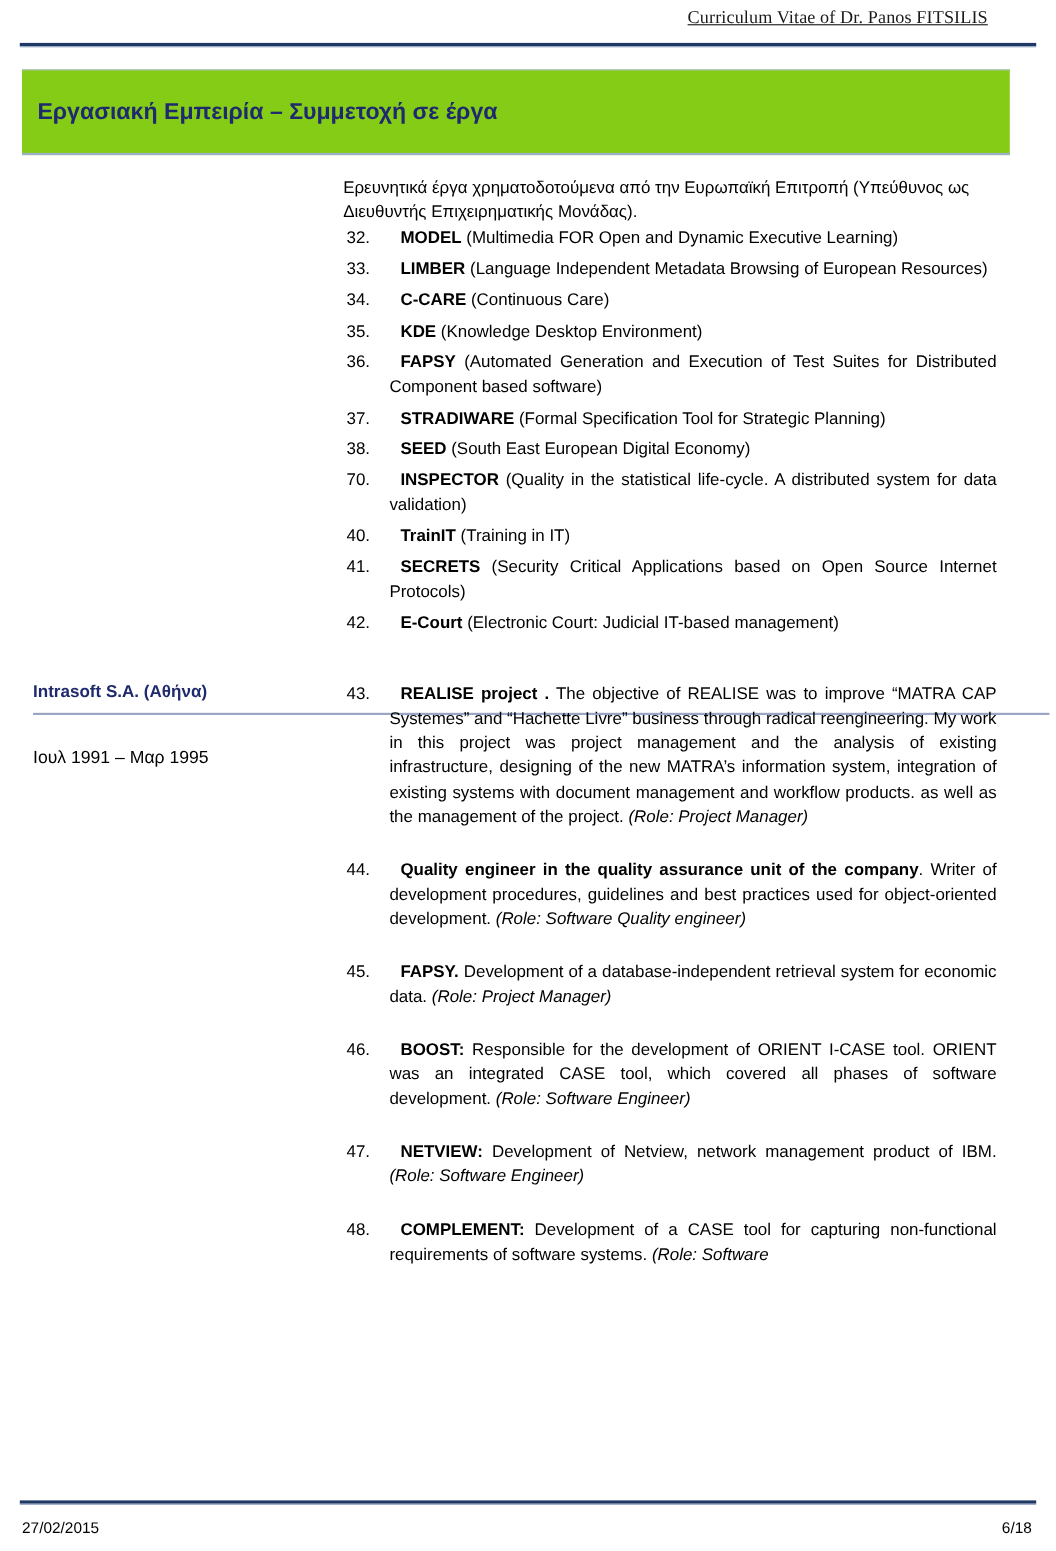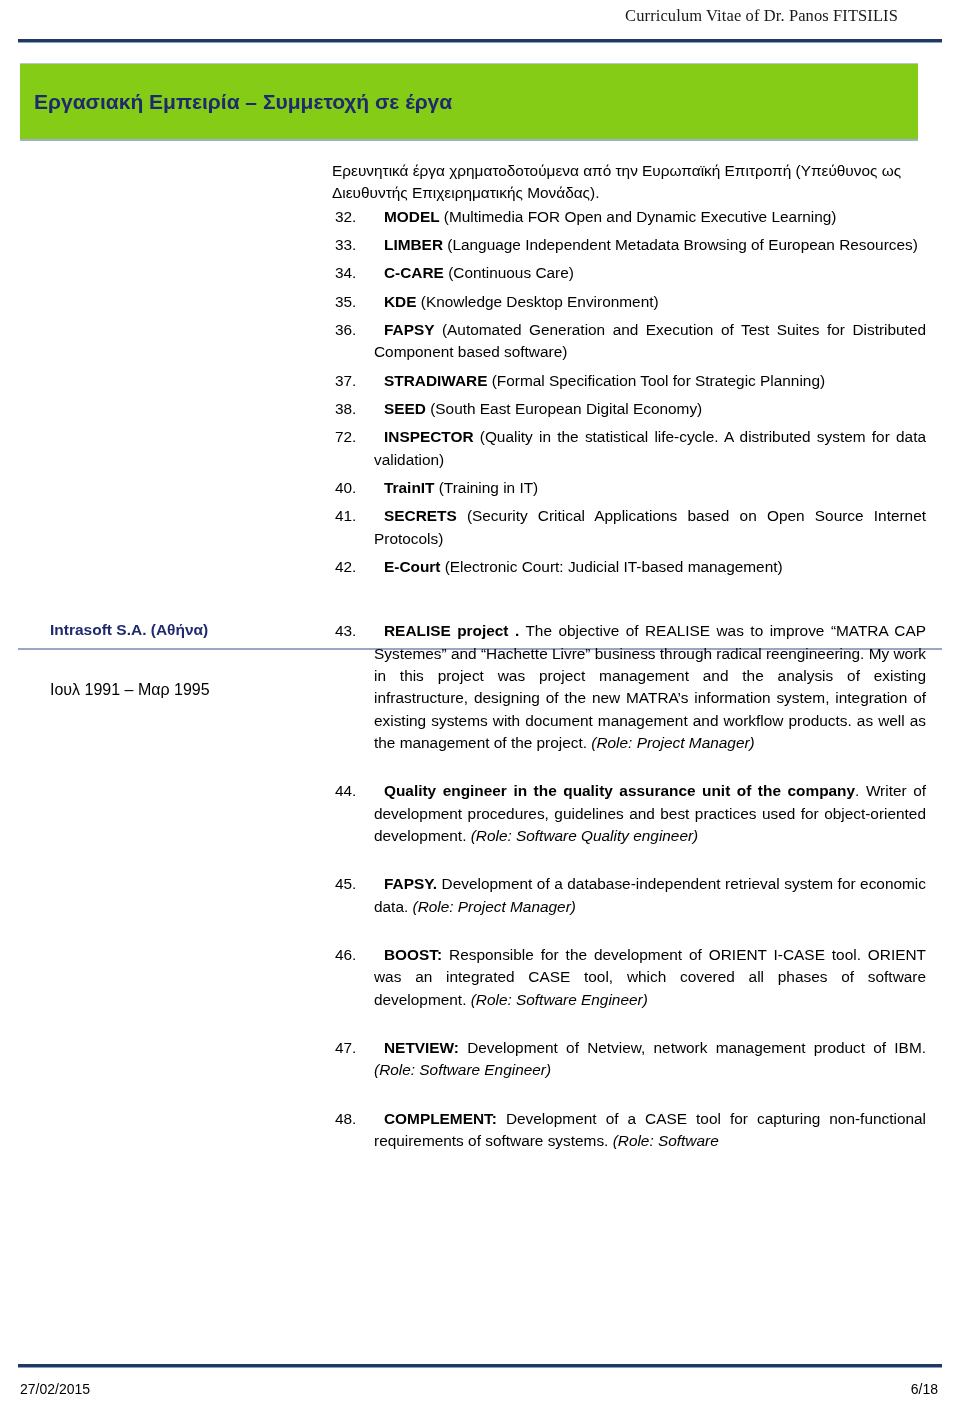--- a/index.html
+++ b/index.html
@@ -29,20 +29,21 @@
   }
   .header-title {
     position: absolute;
     right: 62px;
     top: 6px;
     font-family: "Liberation Serif", serif;
     font-size: 16.5px;
     color: #1a1a1a;
     white-space: nowrap;
     letter-spacing: 0.1px;
+    text-decoration: underline;
   }
   .header-rule {
     position: absolute;
     left: 18px;
     top: 39px;
     width: 924px;
     height: 0;
     border-top: 3px solid #1f3864;
     border-bottom: 1px solid #8aa0c0;
   }
@@ -65,24 +66,23 @@
     top: 26px;
     font-size: 21px;
     font-weight: bold;
     color: #1f2a6e;
     white-space: nowrap;
   }
 
   
   .body-area {
     position: absolute;
-    left: 0;
+    left: 12px;
     top: 160px;
     width: 852px;
-    padding-left: 32px;
   }
 
   .block {
     position: relative;
     display: flex;
     width: 960px;
     box-sizing: border-box;
   }
   .gutter {
     width: 300px;
@@ -207,21 +207,21 @@
         <p class="intro-para">Ερευνητικά έργα χρηματοδοτούμενα από την Ευρωπαϊκή Επιτροπή (Υπεύθυνος ως Διευθυντής Επιχειρηματικής Μονάδας).</p>
 
         <ol class="items" id="list-block1">
             <li><span class="num">32.</span><b class="lead">MODEL</b><span> (Multimedia FOR Open and Dynamic Executive Learning)</span></li>
             <li><span class="num">33.</span><b class="lead">LIMBER</b><span>  (Language Independent Metadata Browsing of European Resources)</span></li>
             <li><span class="num">34.</span><b class="lead">C-CARE</b><span>  (Continuous Care)</span></li>
             <li><span class="num">35.</span><b class="lead">KDE</b><span> (Knowledge Desktop Environment)</span></li>
             <li><span class="num">36.</span><b class="lead">FAPSY</b><span> (Automated Generation and Execution of Test Suites for Distributed Component based software)</span></li>
             <li><span class="num">37.</span><b class="lead">STRADIWARE</b><span> (Formal Specification Tool for Strategic Planning)</span></li>
             <li><span class="num">38.</span><b class="lead">SEED</b><span> (South East European Digital Economy)</span></li>
-            <li><span class="num">72.</span><b class="lead">INSPECTOR</b><span> (Quality in the statistical life-cycle. A distributed system for data validation)</span></li>
+            <li><span class="num">70.</span><b class="lead">INSPECTOR</b><span> (Quality in the statistical life-cycle. A distributed system for data validation)</span></li>
             <li><span class="num">40.</span><b class="lead">TrainIT</b><span> (Training in IT)</span></li>
             <li><span class="num">41.</span><b class="lead">SECRETS</b><span> (Security Critical Applications based on Open Source Internet Protocols)</span></li>
             <li><span class="num">42.</span><b class="lead">E-Court</b><span> (Electronic Court: Judicial IT-based management)</span></li>
           </ol>
       </div>
     </div>
 
     <div class="divider" style="top:488px;"></div>
 
     <div class="block" style="margin-top:36px;">

